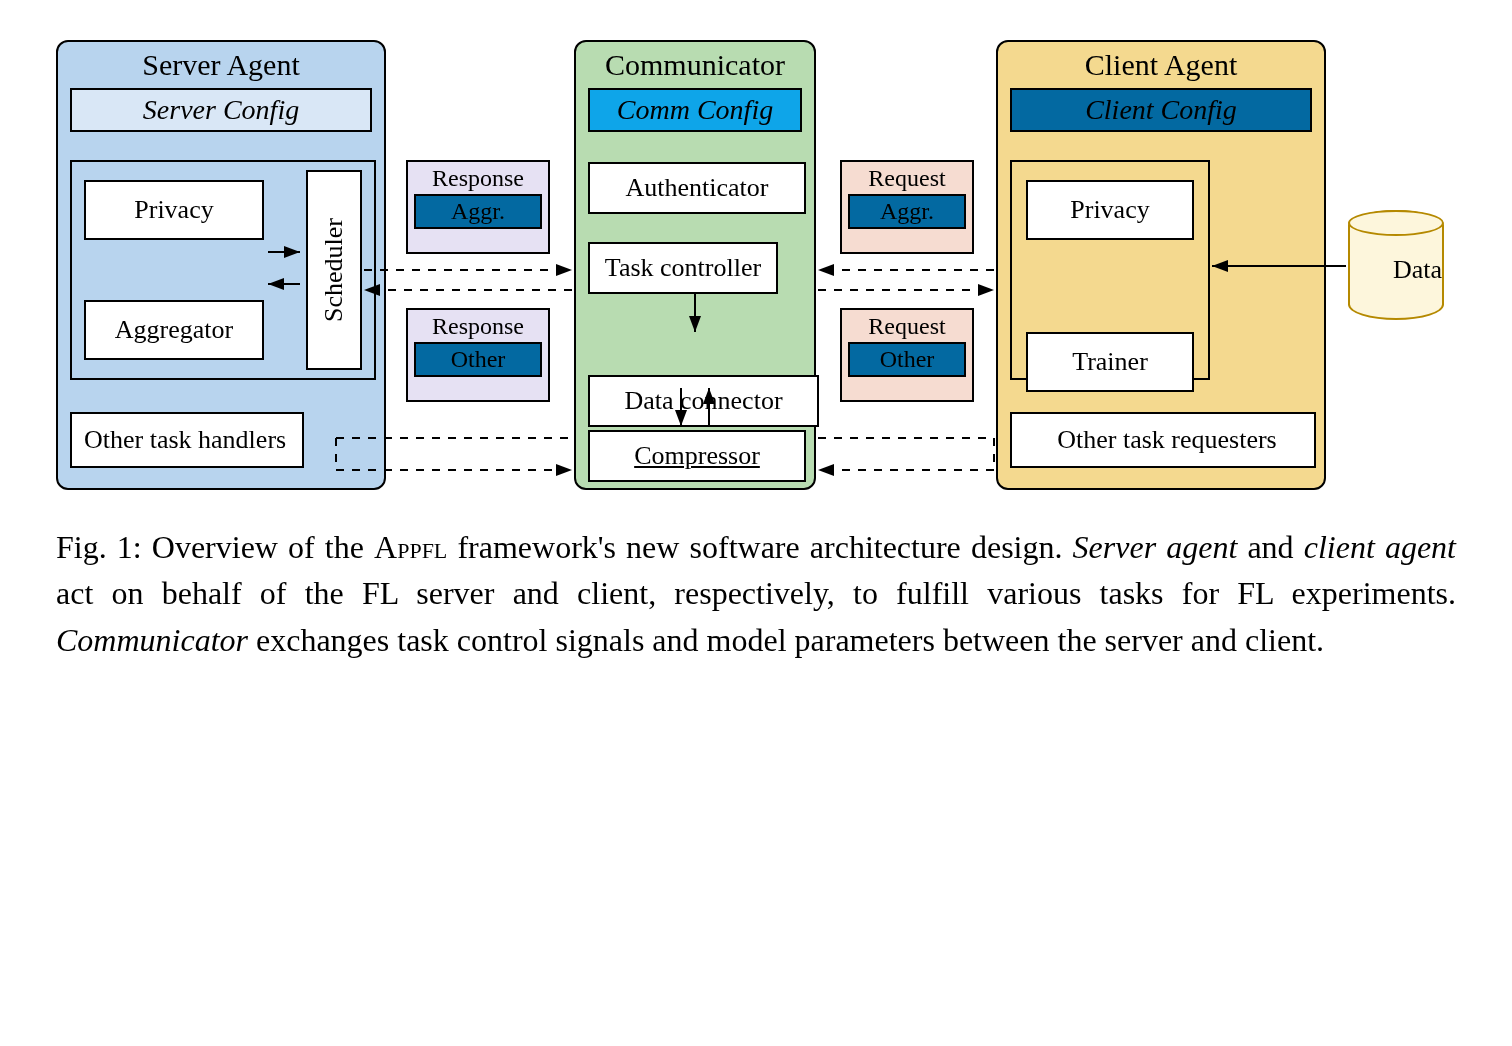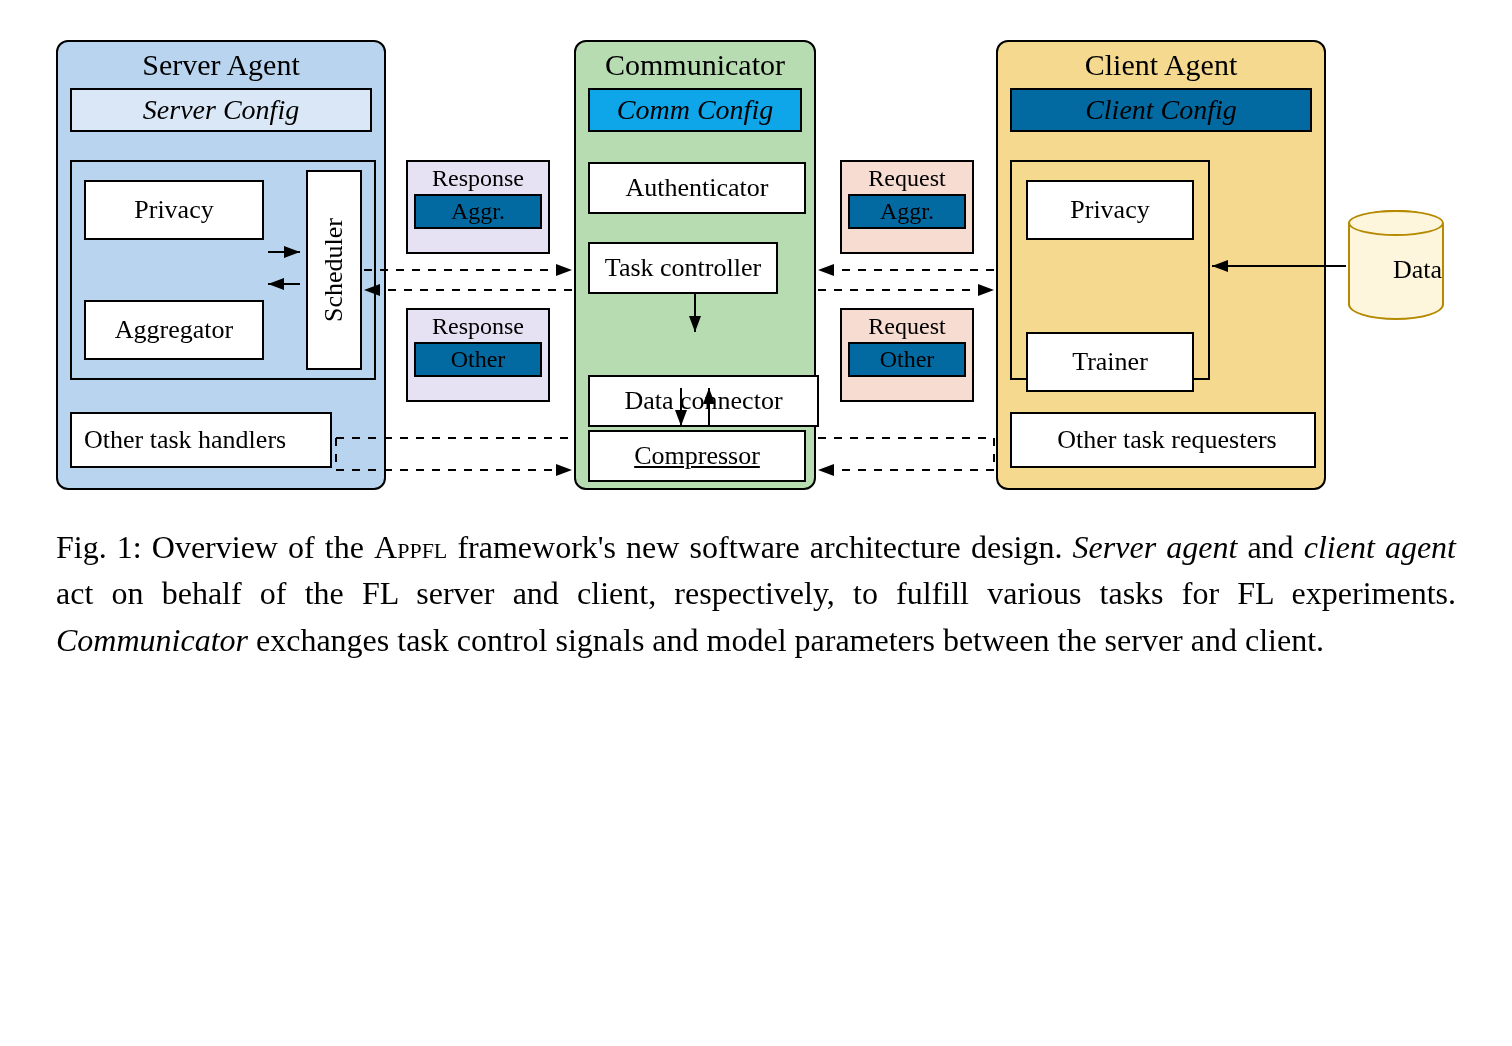--- a/index.html
+++ b/index.html
@@ -121,21 +121,21 @@
 
     <div class="inner-box" style="left:12px; top:118px; width:306px; height:220px; background:transparent; border:2px solid #000;"></div>
 
     <div class="inner-box" style="left:26px; top:138px; width:180px; height:60px;">Privacy</div>
     <div class="inner-box" style="left:26px; top:258px; width:180px; height:60px;">Aggregator</div>
 
     <div class="inner-box" style="left:248px; top:128px; width:56px; height:200px;">
       <span class="vtext">Scheduler</span>
     </div>
 
-    <div class="inner-box left" style="left:12px; top:370px; width:262px; height:56px;">Other task handlers</div>
+    <div class="inner-box left" style="left:12px; top:370px; width:234px; height:56px;">Other task handlers</div>
   </div>
 
   <div class="msg-box" style="left:350px; top:120px; width:144px; height:94px; background:#e6e1f3;">
     <div class="msg-title">Response</div>
     <div class="msg-inner">Aggr.</div>
   </div>
   <div class="msg-box" style="left:350px; top:268px; width:144px; height:94px; background:#e6e1f3;">
     <div class="msg-title">Response</div>
     <div class="msg-inner">Other</div>
   </div>

